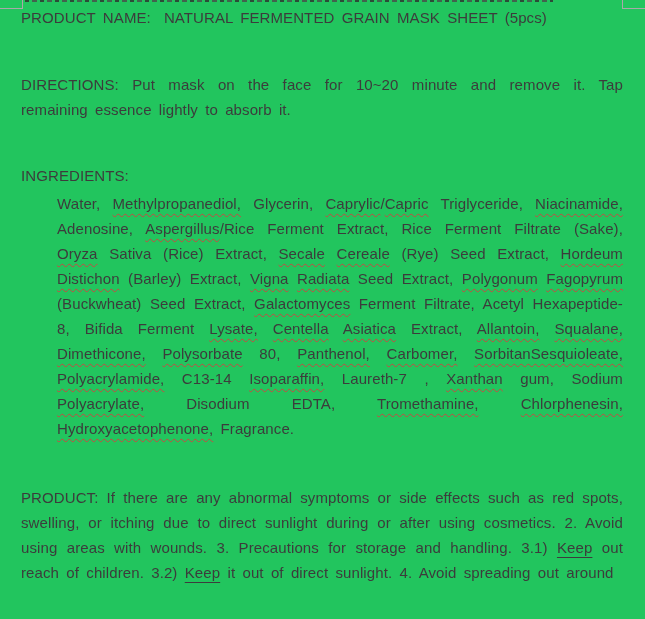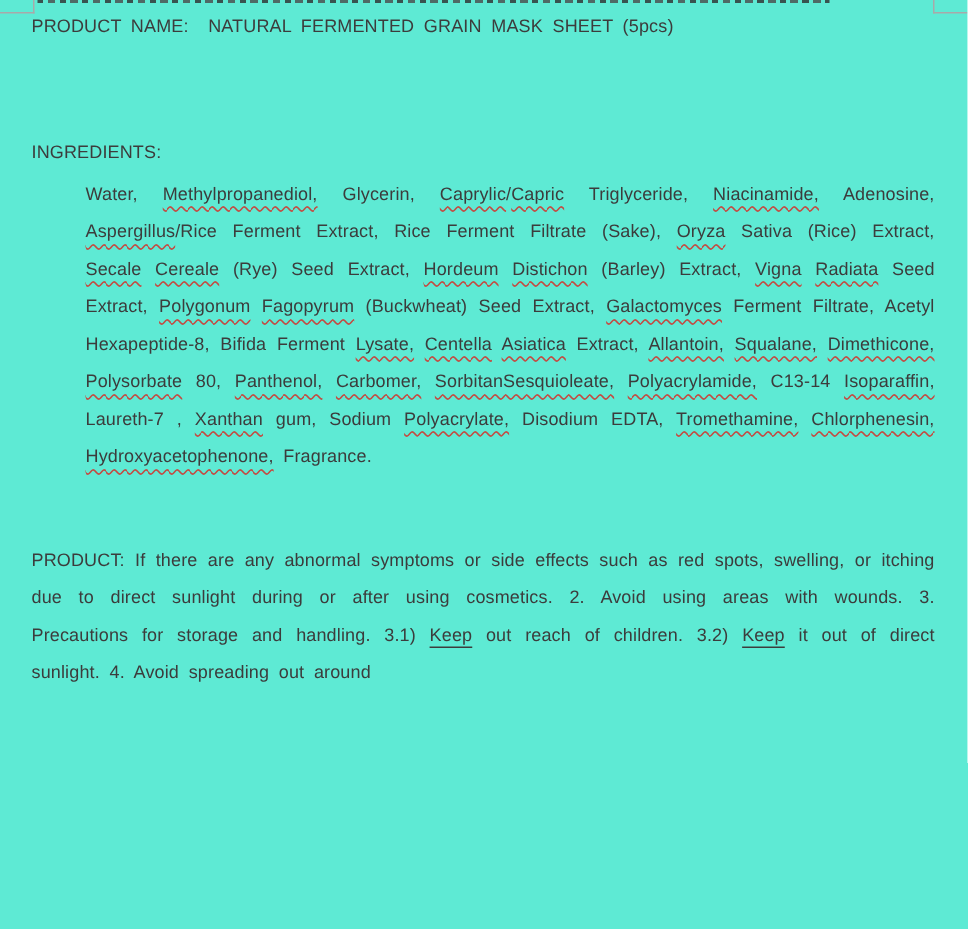--- a/index.html
+++ b/index.html
@@ -1,36 +1,36 @@
 <!DOCTYPE html>
 <html><head>
 <meta charset="utf-8">
 <style>
   html,body{margin:0;padding:0;background:#ffffff;}
   .page{
     position:relative;
     width:645px;height:619px;
     box-sizing:border-box;
     padding:5px 22px 0 21px;
-    background:#5eead4;
+    background:#22c55e;
     font-family:"Liberation Sans",sans-serif;
-    font-size:12px;
+    font-size:15px;
     line-height:25px;
     color:#3c3c3c;
     word-spacing:3px;
     letter-spacing:0.1px;
     overflow:hidden;
   }
   p{margin:0;}
   .just{text-align:justify;}
   .product-line{white-space:nowrap;}
   .product-value{margin-left:13px;}
   .purpose-line{margin-top:46px;}
   .directions-par{margin-top:42px;}
-  .ing-head{margin-top:59px;}
+  .ing-head{margin-top:41px;}
   .ing-list{margin-top:3px;margin-left:36px;}
   .warnings-par{margin-top:44px;}
   .sp-red{
     text-decoration-line:underline;
     text-decoration-style:wavy;
     text-decoration-color:#c34b42;
     text-decoration-thickness:1px;
     text-underline-offset:4px;
   }
   .sp-green{
@@ -57,20 +57,24 @@
 
   <div class="corner corner-left"></div>
   <div class="corner corner-right"></div>
   <div class="crop-artifact"></div>
 
   <div class="product-line">
     <span>PRODUCT NAME:</span><span class="product-value">NATURAL FERMENTED GRAIN MASK SHEET (5pcs)</span>
   </div>
 
 
+  <p class="directions-par just">
+    <span>DIRECTIONS:</span>
+    <span>Put mask on the face for 10~20 minute and remove it. Tap remaining essence lightly to absorb it.</span>
+  </p>
 
   <div class="ing-head">INGREDIENTS:</div>
 
   <p class="ing-list just"><span>Water,</span> <span class="sp-red">Methylpropanediol,</span> <span>Glycerin,</span> <span class="sp-red">Caprylic</span><span>/</span><span class="sp-red">Capric</span> <span>Triglyceride,</span> <span class="sp-red">Niacinamide,</span> <span>Adenosine,</span> <span class="sp-red">Aspergillus</span><span>/Rice</span> <span>Ferment</span> <span>Extract,</span> <span>Rice</span> <span>Ferment</span> <span>Filtrate</span> <span>(Sake),</span> <span class="sp-red">Oryza</span> <span>Sativa</span> <span>(Rice)</span> <span>Extract,</span> <span class="sp-red">Secale</span> <span class="sp-red">Cereale</span> <span>(Rye)</span> <span>Seed</span> <span>Extract,</span> <span class="sp-red">Hordeum</span> <span class="sp-red">Distichon</span> <span>(Barley)</span> <span>Extract,</span> <span class="sp-red">Vigna</span> <span class="sp-red">Radiata</span> <span>Seed</span> <span>Extract,</span> <span class="sp-red">Polygonum</span> <span class="sp-red">Fagopyrum</span> <span>(Buckwheat)</span> <span>Seed</span> <span>Extract,</span> <span class="sp-red">Galactomyces</span> <span>Ferment</span> <span>Filtrate,</span> <span>Acetyl</span> <span>Hexapeptide-8,</span> <span>Bifida</span> <span>Ferment</span> <span class="sp-red">Lysate,</span> <span class="sp-red">Centella</span> <span class="sp-red">Asiatica</span> <span>Extract,</span> <span class="sp-red">Allantoin,</span> <span class="sp-red">Squalane,</span> <span class="sp-red">Dimethicone,</span> <span class="sp-red">Polysorbate</span> <span>80,</span> <span class="sp-red">Panthenol,</span> <span class="sp-red">Carbomer,</span> <span class="sp-red">SorbitanSesquioleate,</span> <span class="sp-red">Polyacrylamide,</span> <span>C13-14</span> <span class="sp-red">Isoparaffin,</span> <span>Laureth-7</span> <span>,</span> <span class="sp-red">Xanthan</span> <span>gum,</span> <span>Sodium</span> <span class="sp-red">Polyacrylate,</span> <span>Disodium</span> <span>EDTA,</span> <span class="sp-red">Tromethamine,</span> <span class="sp-red">Chlorphenesin,</span> <span class="sp-red">Hydroxyacetophenone,</span> <span>Fragrance.</span></p>
 
   <p class="warnings-par just">
     <span>PRODUCT:</span>
     <span><span>If</span> <span>there</span> <span>are</span> <span>any</span> <span>abnormal</span> <span>symptoms</span> <span>or</span> <span>side</span> <span>effects</span> <span>such</span> <span>as</span> <span>red</span> <span>spots,</span> <span>swelling,</span> <span>or</span> <span>itching</span> <span>due</span> <span>to</span> <span>direct</span> <span>sunlight</span> <span>during</span> <span>or</span> <span>after</span> <span>using</span> <span>cosmetics.</span> <span>2.</span> <span>Avoid</span> <span>using</span> <span>areas</span> <span>with</span> <span>wounds.</span> <span>3.</span> <span>Precautions</span> <span>for</span> <span>storage</span> <span>and</span> <span>handling.</span> <span>3.1)</span> <span class="sp-green">Keep</span> <span>out</span> <span>reach</span> <span>of</span> <span>children.</span> <span>3.2)</span> <span class="sp-green">Keep</span> <span>it</span> <span>out</span> <span>of</span> <span>direct</span> <span>sunlight.</span> <span>4.</span> <span>Avoid</span> <span>spreading</span> <span>out</span> <span>around</span> </span>
   </p>
 

